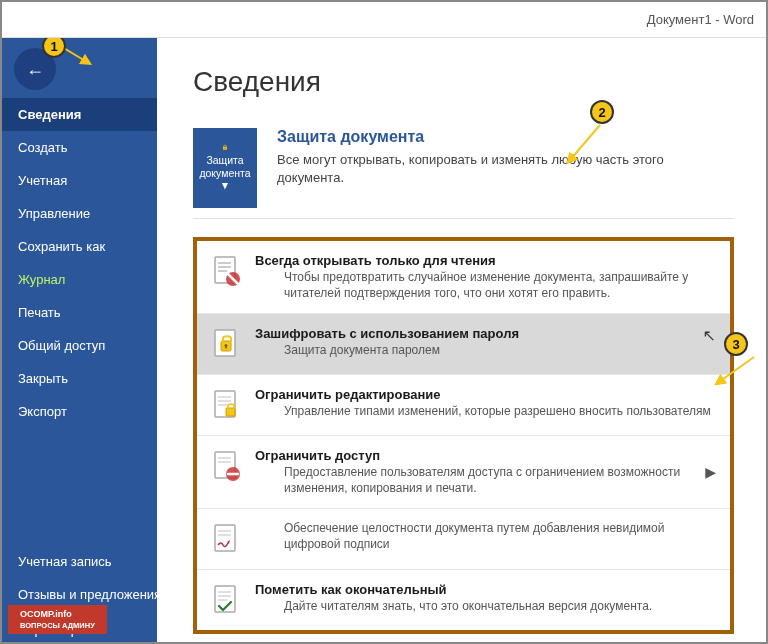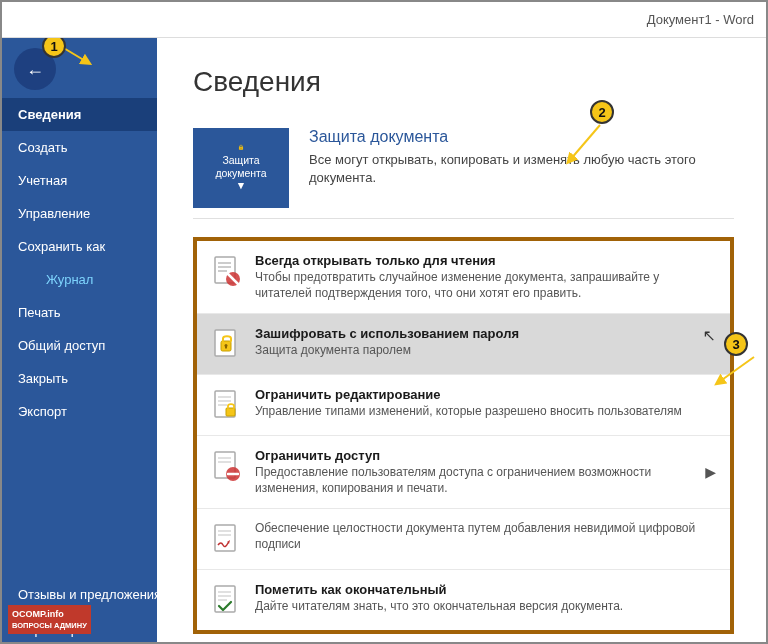--- a/index.html
+++ b/index.html
@@ -75,23 +75,22 @@
       white-space: nowrap;
     }
 
     .sidebar-item.active {
       background: #1a3f7a;
       color: #ffffff;
       font-weight: 600;
     }
 
     .sidebar-item.disabled {
-      color: #7dd3fc;
+      color: #bef264;
       cursor: default;
-      margin-left: 28px;
     }
 
     
     .main-area {
       flex: 1;
       background: #ffffff;
       padding: 28px 36px 20px 36px;
       overflow-y: auto;
     }
 
@@ -106,42 +105,42 @@
     .protect-section {
       display: flex;
       align-items: flex-start;
       margin-bottom: 18px;
       padding: 10px 0;
       border-bottom: 1px solid #e0e0e0;
     }
 
     .protect-icon-btn {
       background: #2b579a;
-      width: 96px;
+      width: 64px;
       height: 80px;
       display: flex;
       flex-direction: column;
       align-items: center;
       margin-right: 20px;
       cursor: pointer;
       flex-shrink: 0;
       padding: 16px;
       border: none;
     }
 
     .protect-icon-btn .icon-label {
       color: white;
       font-size: 11px;
       text-align: center;
       line-height: 1.2;
     }
 
     .protect-info h3 {
       font-size: 16px;
-      font-weight: 400;
+      font-weight: 700;
       color: #2b579a;
       margin-bottom: 5px;
     }
 
     .protect-info p {
       font-size: 13px;
       color: #444;
       line-height: 1.4;
     }
 
@@ -188,20 +187,21 @@
       font-size: 13px;
       font-weight: 600;
       color: #1a1a1a;
       margin-bottom: 2px;
     }
 
     .dropdown-item .item-desc {
       font-size: 12px;
       color: #555;
       line-height: 1.3;
+      margin-left: 29px;
     }
 
     .dropdown-item .item-arrow {
       color: #555;
       font-size: 14px;
       align-self: center;
       margin-left: 8px;
     }
 
     
@@ -283,20 +283,23 @@
           <span>Закрыть</span>
         </div>
         <div class="sidebar-item">
           <span>Экспорт</span>
         </div>
       </div>
 
       <div class="sidebar-spacer"></div>
 
       <div class="sidebar-nav">
+        <div class="sidebar-item">
+          <span>Учетная запись</span>
+        </div>
         <div class="sidebar-item" style="line-height:1.3;">
           <span>Отзывы и предложения</span>
         </div>
         <div class="sidebar-item">
           <span>Параметры</span>
         </div>
       </div>
 
     </div>
 
@@ -448,18 +451,18 @@
             <div class="item-title">Пометить как окончательный</div>
             <div class="item-desc">Дайте читателям знать, что это окончательная версия документа.</div>
           </div>
         </div>
 
       </div>
 
     </div>
   </div>
 
-  <div style="position:absolute; bottom:10px; left:8px; background:#c0392b; color:white; font-size:9px; font-weight:700; padding:3px 4px; line-height:1.4;">
+  <div style="position:absolute; bottom:10px; left:8px; background:#c0392b; color:white; font-size:9px; font-weight:700; padding:3px 12px; line-height:1.4;">
     <div>OCOMP.info</div>
     <div style="font-size:7.5px;">ВОПРОСЫ АДМИНУ</div>
   </div>
 
 </div>
 
 </body></html>

